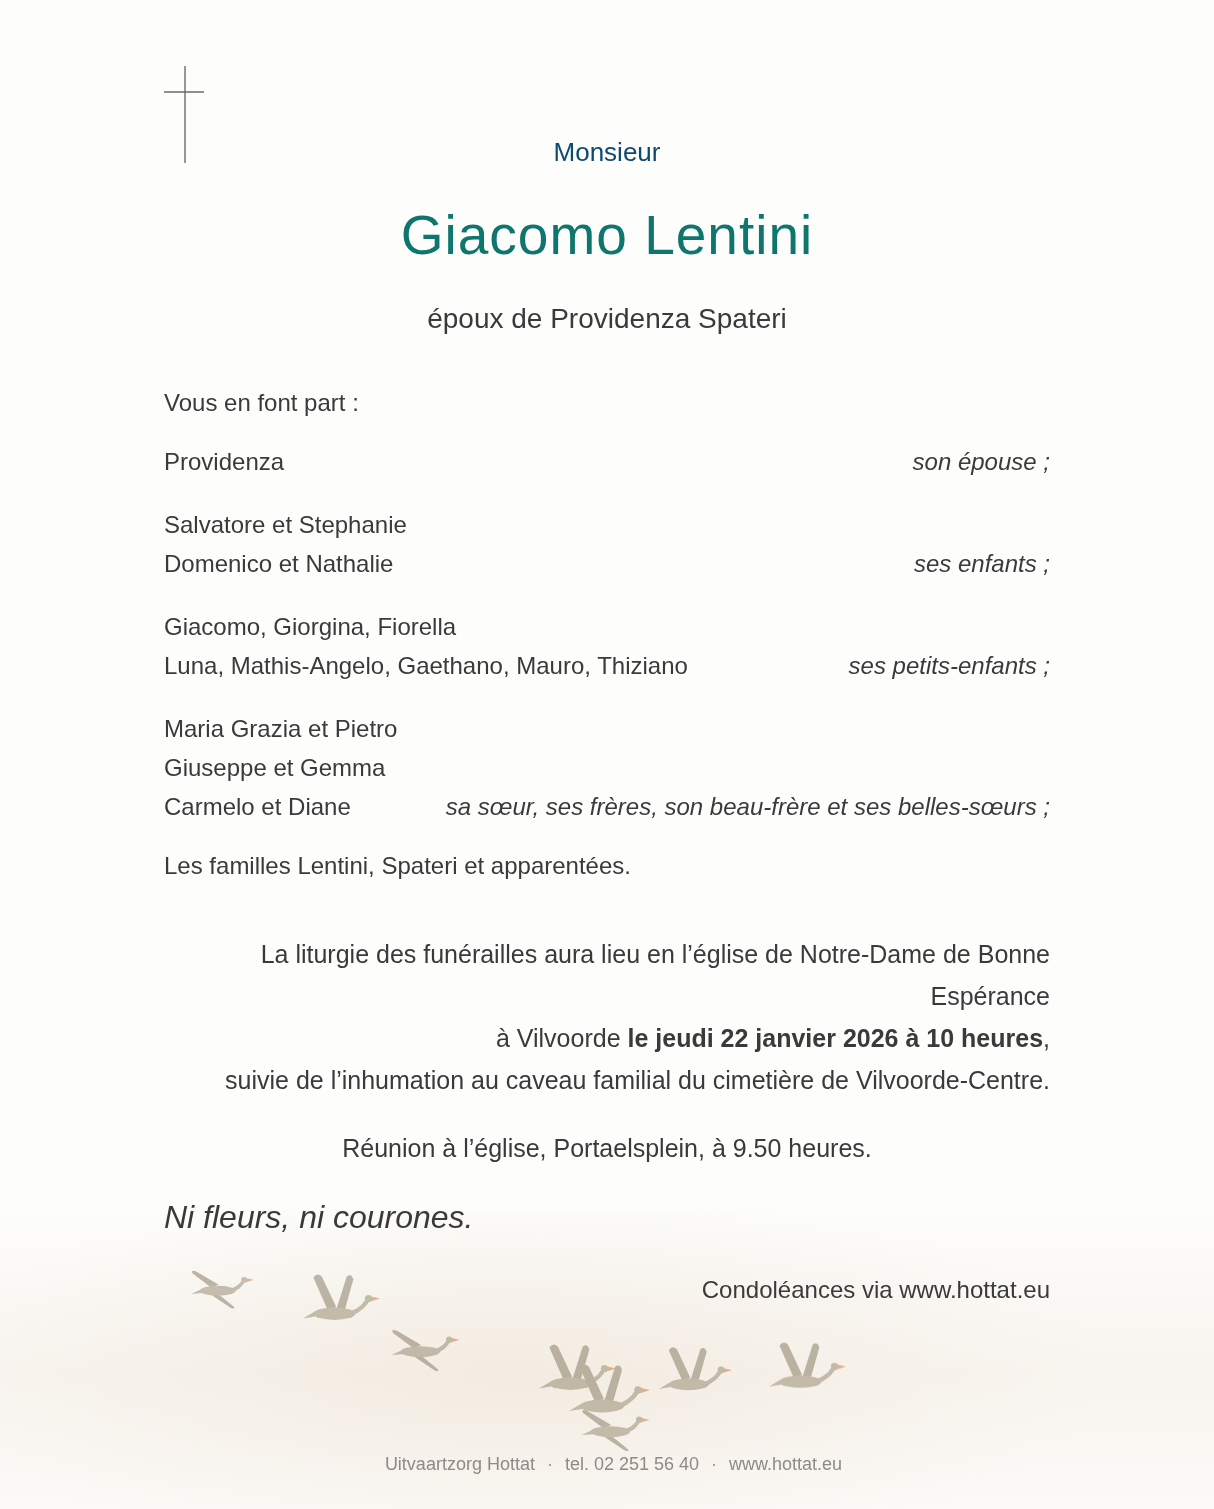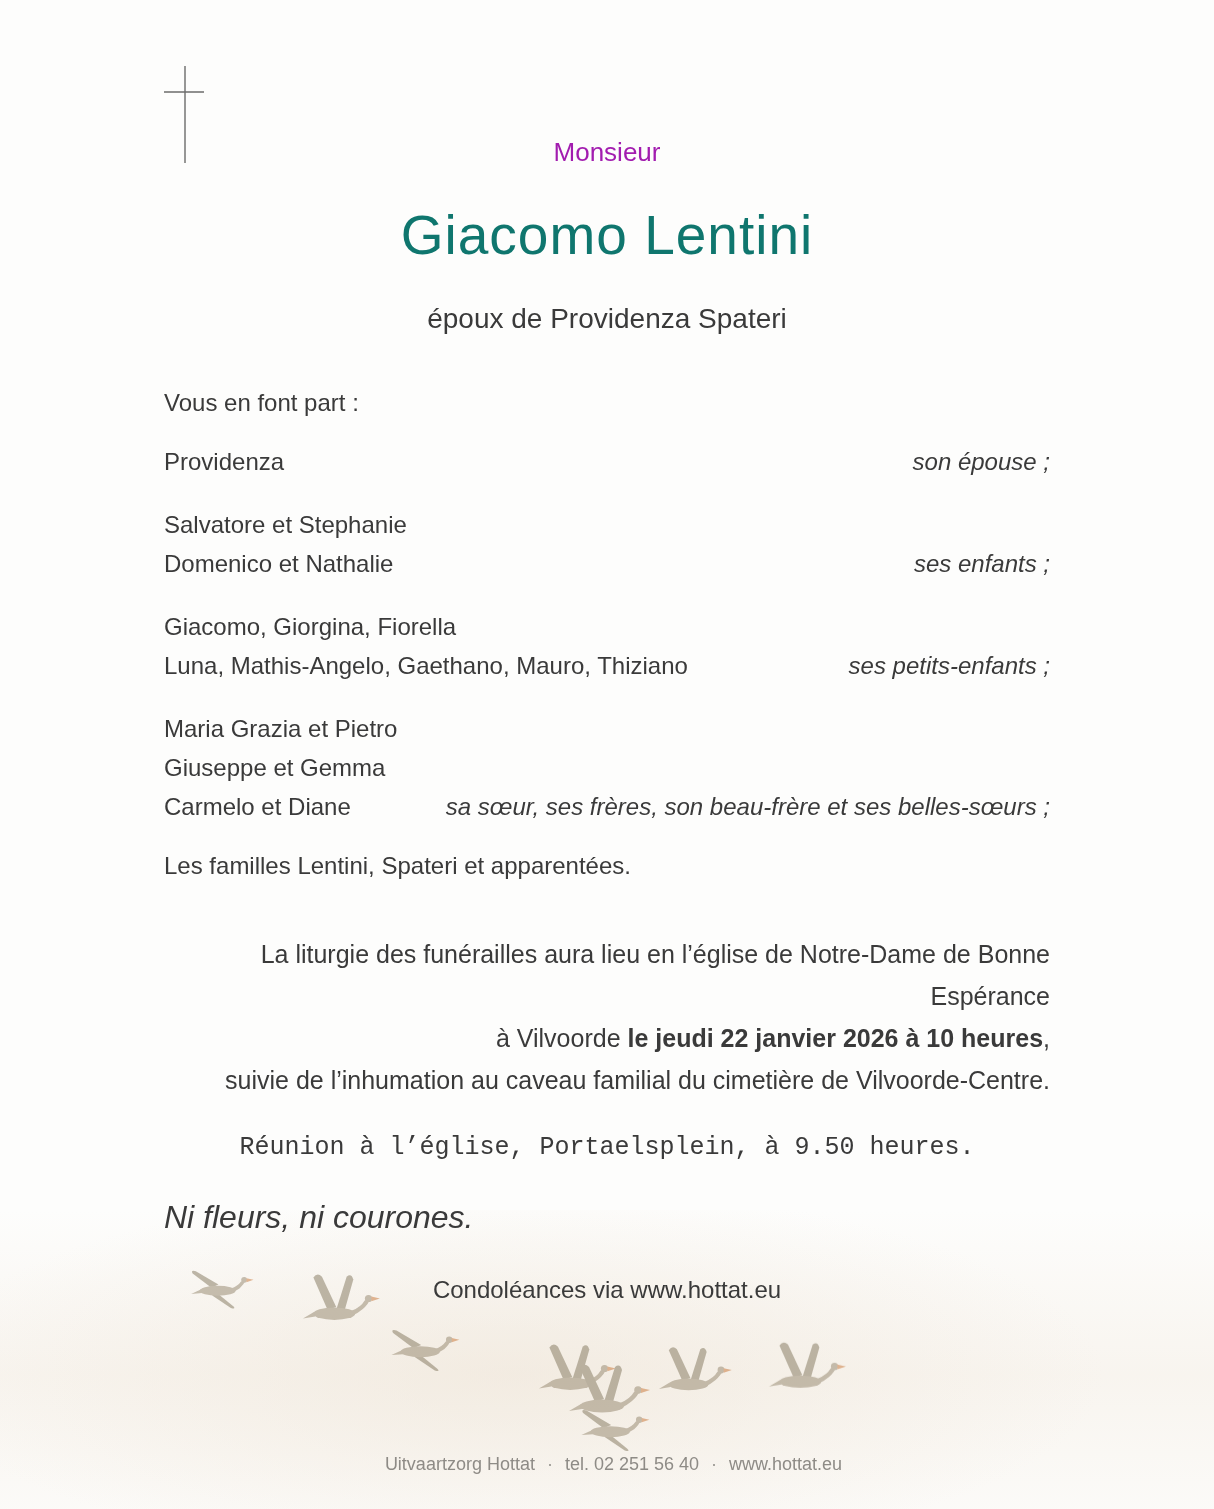--- a/index.html
+++ b/index.html
@@ -37,21 +37,21 @@
   .content {
     position: relative;
     padding: 136px 164px 0 164px;
     width: 100%;
   }
 
   .monsieur {
     text-align: center;
     font-size: 26px;
     line-height: 32px;
-    color: #a21caf;
+    color: #0c4a6e;
   }
 
   .deceased-name {
     margin-top: 34px;
     text-align: center;
     font-size: 55px;
     font-weight: 400;
     line-height: 66px;
     color: #0f766e;
     letter-spacing: 1px;
@@ -105,33 +105,32 @@
     font-size: 25px;
     line-height: 42px;
   }
   .ceremony .bold { font-weight: 700; }
 
   .meeting-line {
     margin-top: 31px;
     text-align: center;
     font-size: 25px;
     line-height: 32px;
-    font-family: Liberation Mono, monospace;
   }
 
   .flowers-line {
     margin-top: 37px;
     font-style: italic;
     font-size: 32px;
     line-height: 32px;
   }
 
   .condolences-line {
     margin-top: 41px;
-    text-align: center;
+    text-align: right;
     font-size: 24px;
     line-height: 32px;
   }
 
   .geese {
     position: absolute;
     left: 140px; top: 1248px;
     width: 960px; height: 215px;
     filter: blur(0.4px);
   }

